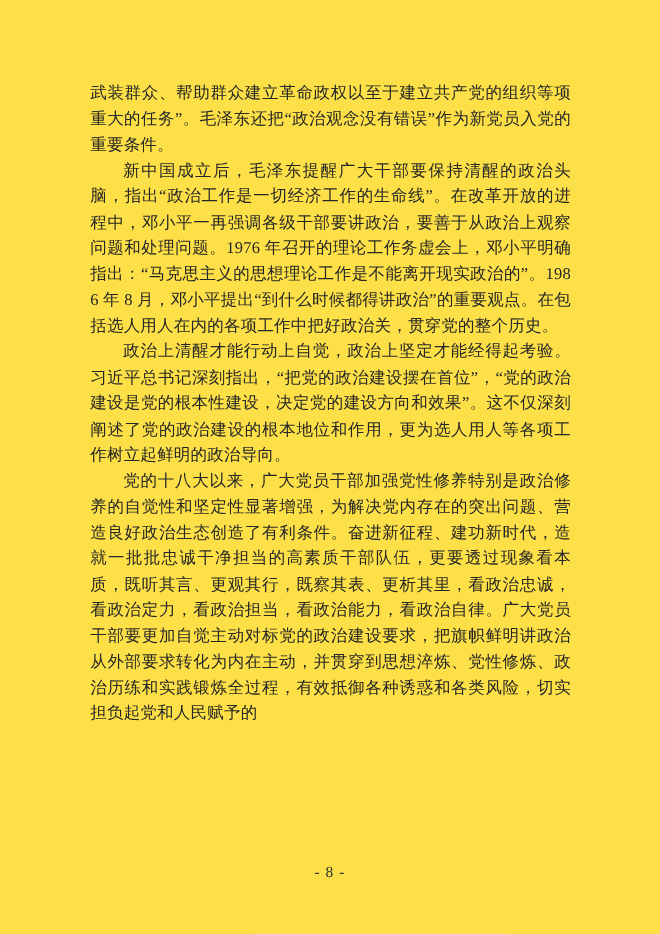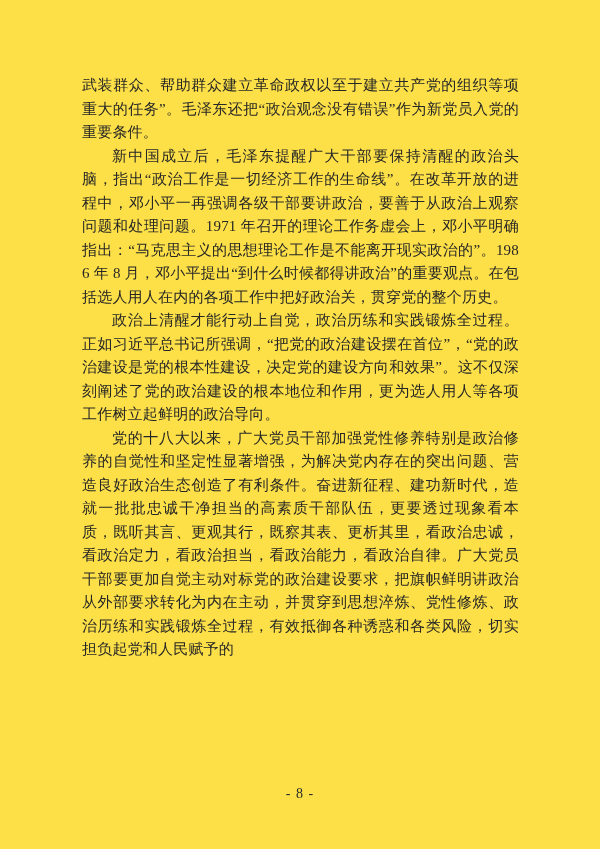--- a/index.html
+++ b/index.html
@@ -49,18 +49,18 @@
     letter-spacing: 1px;
     color: #2b2b2b;
   }
 </style>
 </head>
 <body>
 
 <div class="page">
   <div class="text-block">
     <p>武装群众、帮助群众建立革命政权以至于建立共产党的组织等项重大的任务”。毛泽东还把“政治观念没有错误”作为新党员入党的重要条件。</p>
-    <p class="indent">新中国成立后，毛泽东提醒广大干部要保持清醒的政治头脑，指出“政治工作是一切经济工作的生命线”。在改革开放的进程中，邓小平一再强调各级干部要讲政治，要善于从政治上观察问题和处理问题。1971 年召开的理论工作务虚会上，邓小平明确指出：“马克思主义的思想理论工作是不能离开现实政治的”。1986 年 8 月，邓小平提出“到什么时候都得讲政治”的重要观点。在包括选人用人在内的各项工作中把好政治关，贯穿党的整个历史。</p>
-    <p class="indent">政治上清醒才能行动上自觉，政治历练和实践锻炼全过程。正如习近平总书记所强调，“把党的政治建设摆在首位”，“党的政治建设是党的根本性建设，决定党的建设方向和效果”。这不仅深刻阐述了党的政治建设的根本地位和作用，更为选人用人等各项工作树立起鲜明的政治导向。</p>
+    <p class="indent">新中国成立后，毛泽东提醒广大干部要保持清醒的政治头脑，指出“政治工作是一切经济工作的生命线”。在改革开放的进程中，邓小平一再强调各级干部要讲政治，要善于从政治上观察问题和处理问题。1976 年召开的理论工作务虚会上，邓小平明确指出：“马克思主义的思想理论工作是不能离开现实政治的”。1986 年 8 月，邓小平提出“到什么时候都得讲政治”的重要观点。在包括选人用人在内的各项工作中把好政治关，贯穿党的整个历史。</p>
+    <p class="indent">政治上清醒才能行动上自觉，政治上坚定才能经得起考验。习近平总书记深刻指出，“把党的政治建设摆在首位”，“党的政治建设是党的根本性建设，决定党的建设方向和效果”。这不仅深刻阐述了党的政治建设的根本地位和作用，更为选人用人等各项工作树立起鲜明的政治导向。</p>
     <p class="indent">党的十八大以来，广大党员干部加强党性修养特别是政治修养的自觉性和坚定性显著增强，为解决党内存在的突出问题、营造良好政治生态创造了有利条件。奋进新征程、建功新时代，造就一批批忠诚干净担当的高素质干部队伍，更要透过现象看本质，既听其言、更观其行，既察其表、更析其里，看政治忠诚，看政治定力，看政治担当，看政治能力，看政治自律。广大党员干部要更加自觉主动对标党的政治建设要求，把旗帜鲜明讲政治从外部要求转化为内在主动，并贯穿到思想淬炼、党性修炼、政治历练和实践锻炼全过程，有效抵御各种诱惑和各类风险，切实担负起党和人民赋予的</p>
   </div>
   <div class="page-footer">- 8 -</div>
 </div>
 
 </body></html>

